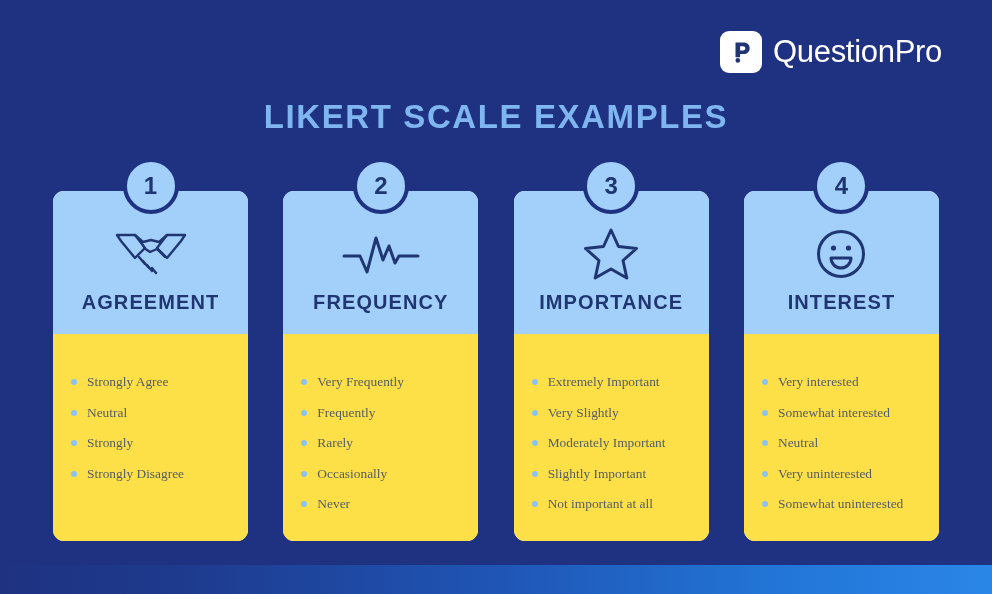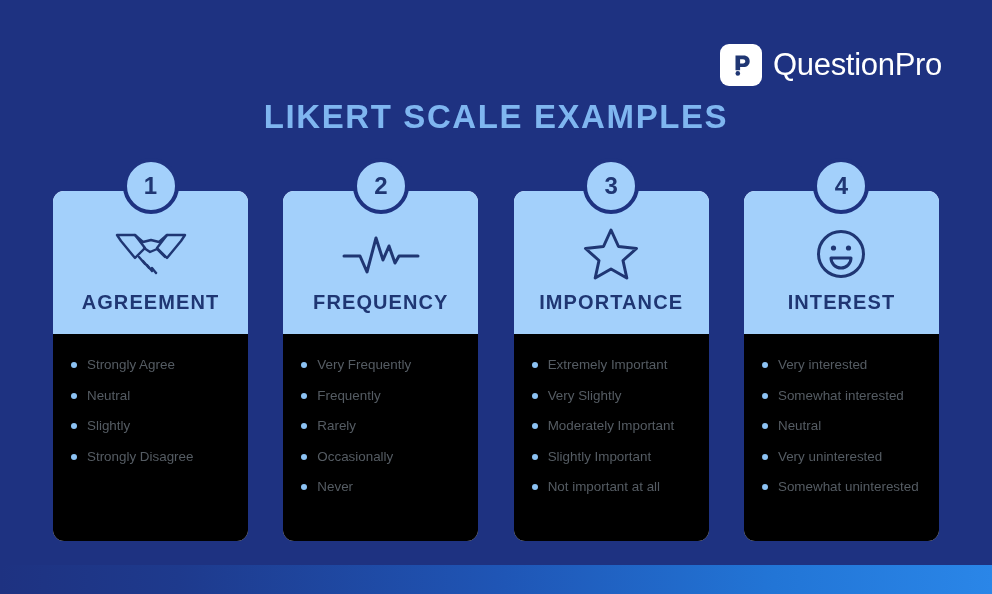--- a/index.html
+++ b/index.html
@@ -11,21 +11,21 @@
   }
   #stage {
     position:relative;
     width:992px; height:594px;
     background:#1e3281;
   }
 
   
   .logo {
     position:absolute;
-    top:44px; right:50px;
+    top:31px; right:50px;
     display:flex;
     align-items:center;
     gap:11px;
   }
   .logo-mark {
     width:42px; height:42px;
     background:#ffffff;
     border-radius:9px;
     display:flex; align-items:center; justify-content:center;
   }
@@ -103,23 +103,24 @@
     color:#1f3673;
     font-size:20px;
     font-weight:bold;
     letter-spacing:1.1px;
     text-transform:uppercase;
     text-align:center;
   }
 
   .card-body {
     flex:1;
-    padding:22px 14px 10px 14px;
-    background:#000000;
+    padding:39px 14px 10px 14px;
+    background:#fde047;
     border-radius:0 0 11px 11px;
+    font-family:Liberation Serif, serif;
   }
   .opt-list { list-style:none; }
   .opt-item {
     position:relative;
     padding-left:20px;
     margin-bottom:12px;
     color:#555c63;
     font-size:13.4px;
     line-height:1.38;
   }
@@ -175,21 +176,21 @@
             <path d="M39 42 L43 47"></path>
             <path d="M44 23 L52 31"></path>
           </svg>
         </div>
         <div class="card-label">AGREEMENT</div>
       </div>
       <div class="card-body">
         <ul class="opt-list">
           <li class="opt-item">Strongly Agree</li>
           <li class="opt-item">Neutral</li>
-          <li class="opt-item">Slightly</li>
+          <li class="opt-item">Strongly</li>
           <li class="opt-item">Strongly Disagree</li>
         </ul>
       </div>
     </div>
 
     <div class="card">
       <div class="card-header">
         <div class="badge">2</div>
         <div class="card-icon">
           <svg width="78" height="44" viewBox="0 0 78 44" fill="none" stroke="#1f3673" stroke-width="3" stroke-linecap="round" stroke-linejoin="round" aria-hidden="true">

